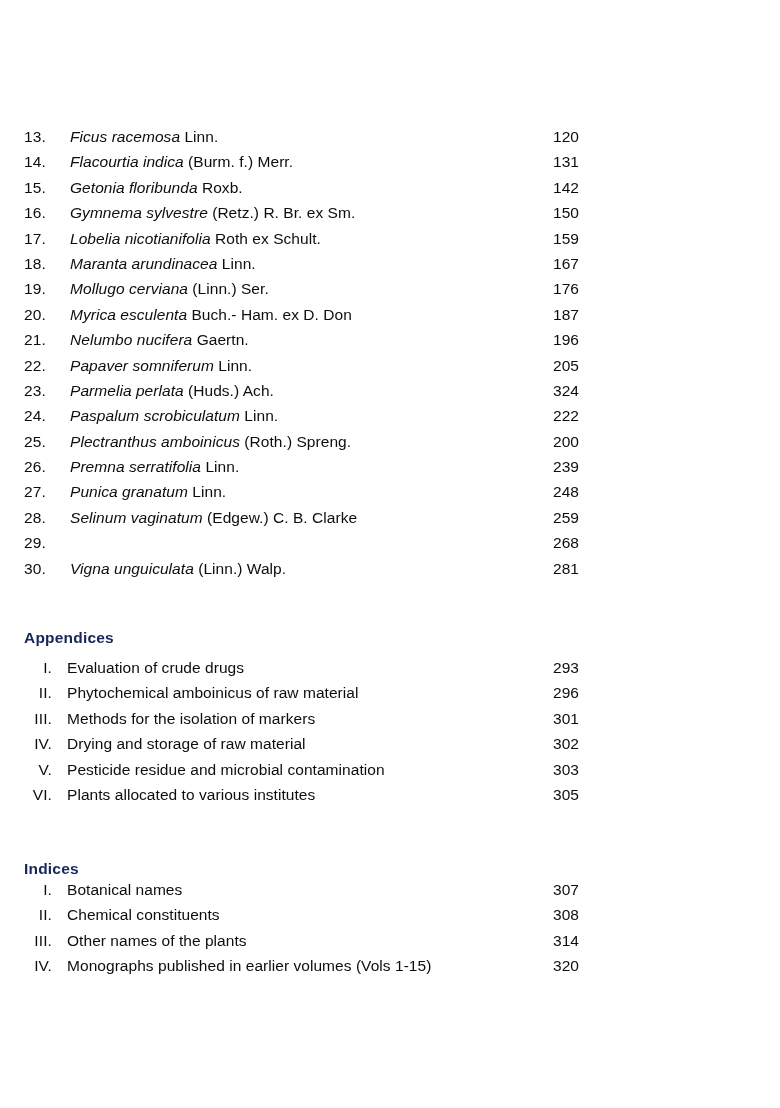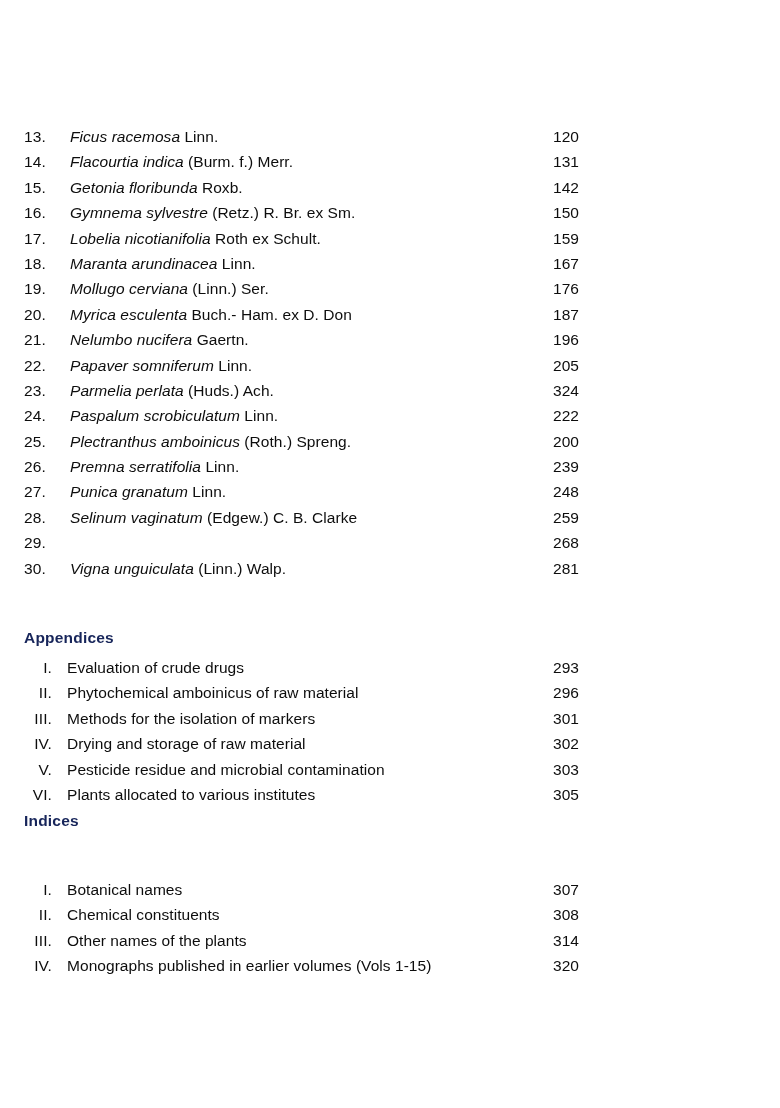--- a/index.html
+++ b/index.html
@@ -74,21 +74,21 @@
   
   .section-heading {
     position: absolute;
     left: 24px;
     font-size: 15.5px;
     font-weight: bold;
     color: #17255a;
     letter-spacing: 0.2px;
   }
   #appendices-heading { top: 613px; margin-top: 16px; }
-  #indices-heading    { top: 812px; }
+  #indices-heading    { top: 860px; }
 
   
   .roman-list .toc-num {
     left: 0px;
     width: 52px;
     text-align: right;
   }
   .roman-list .toc-title { left: 67px; }
 
   #appendices-list { top: 655px; }

